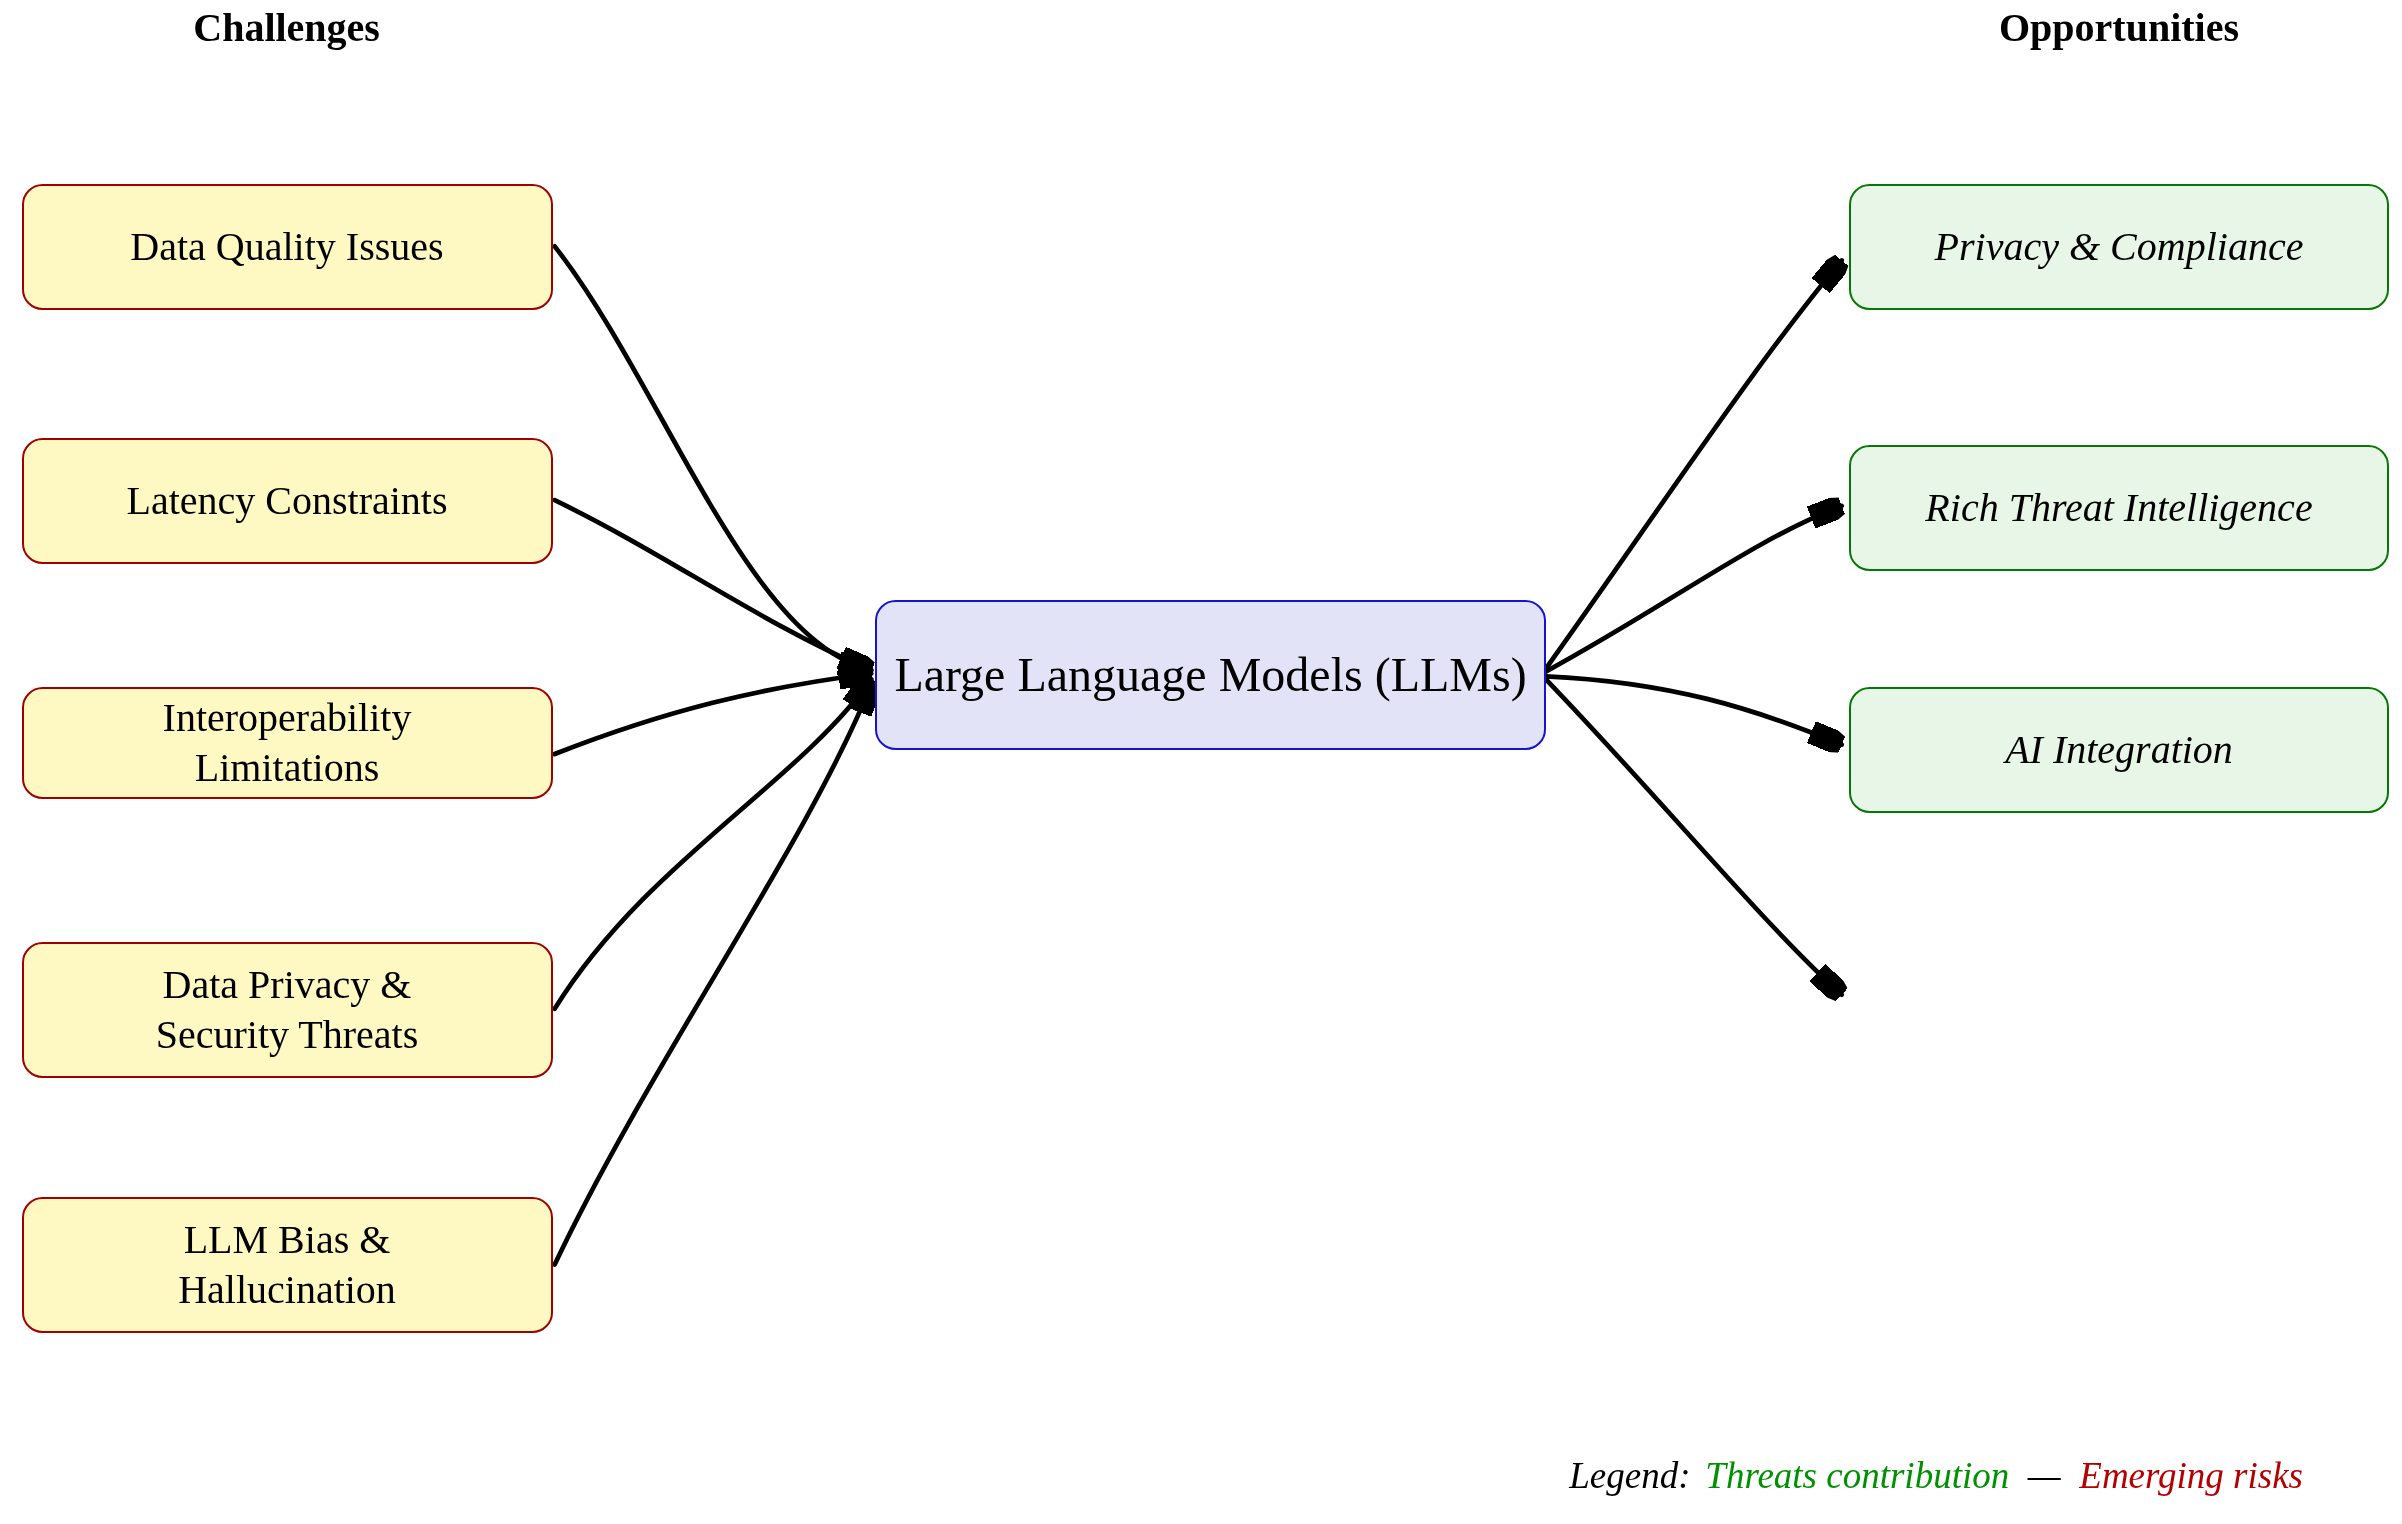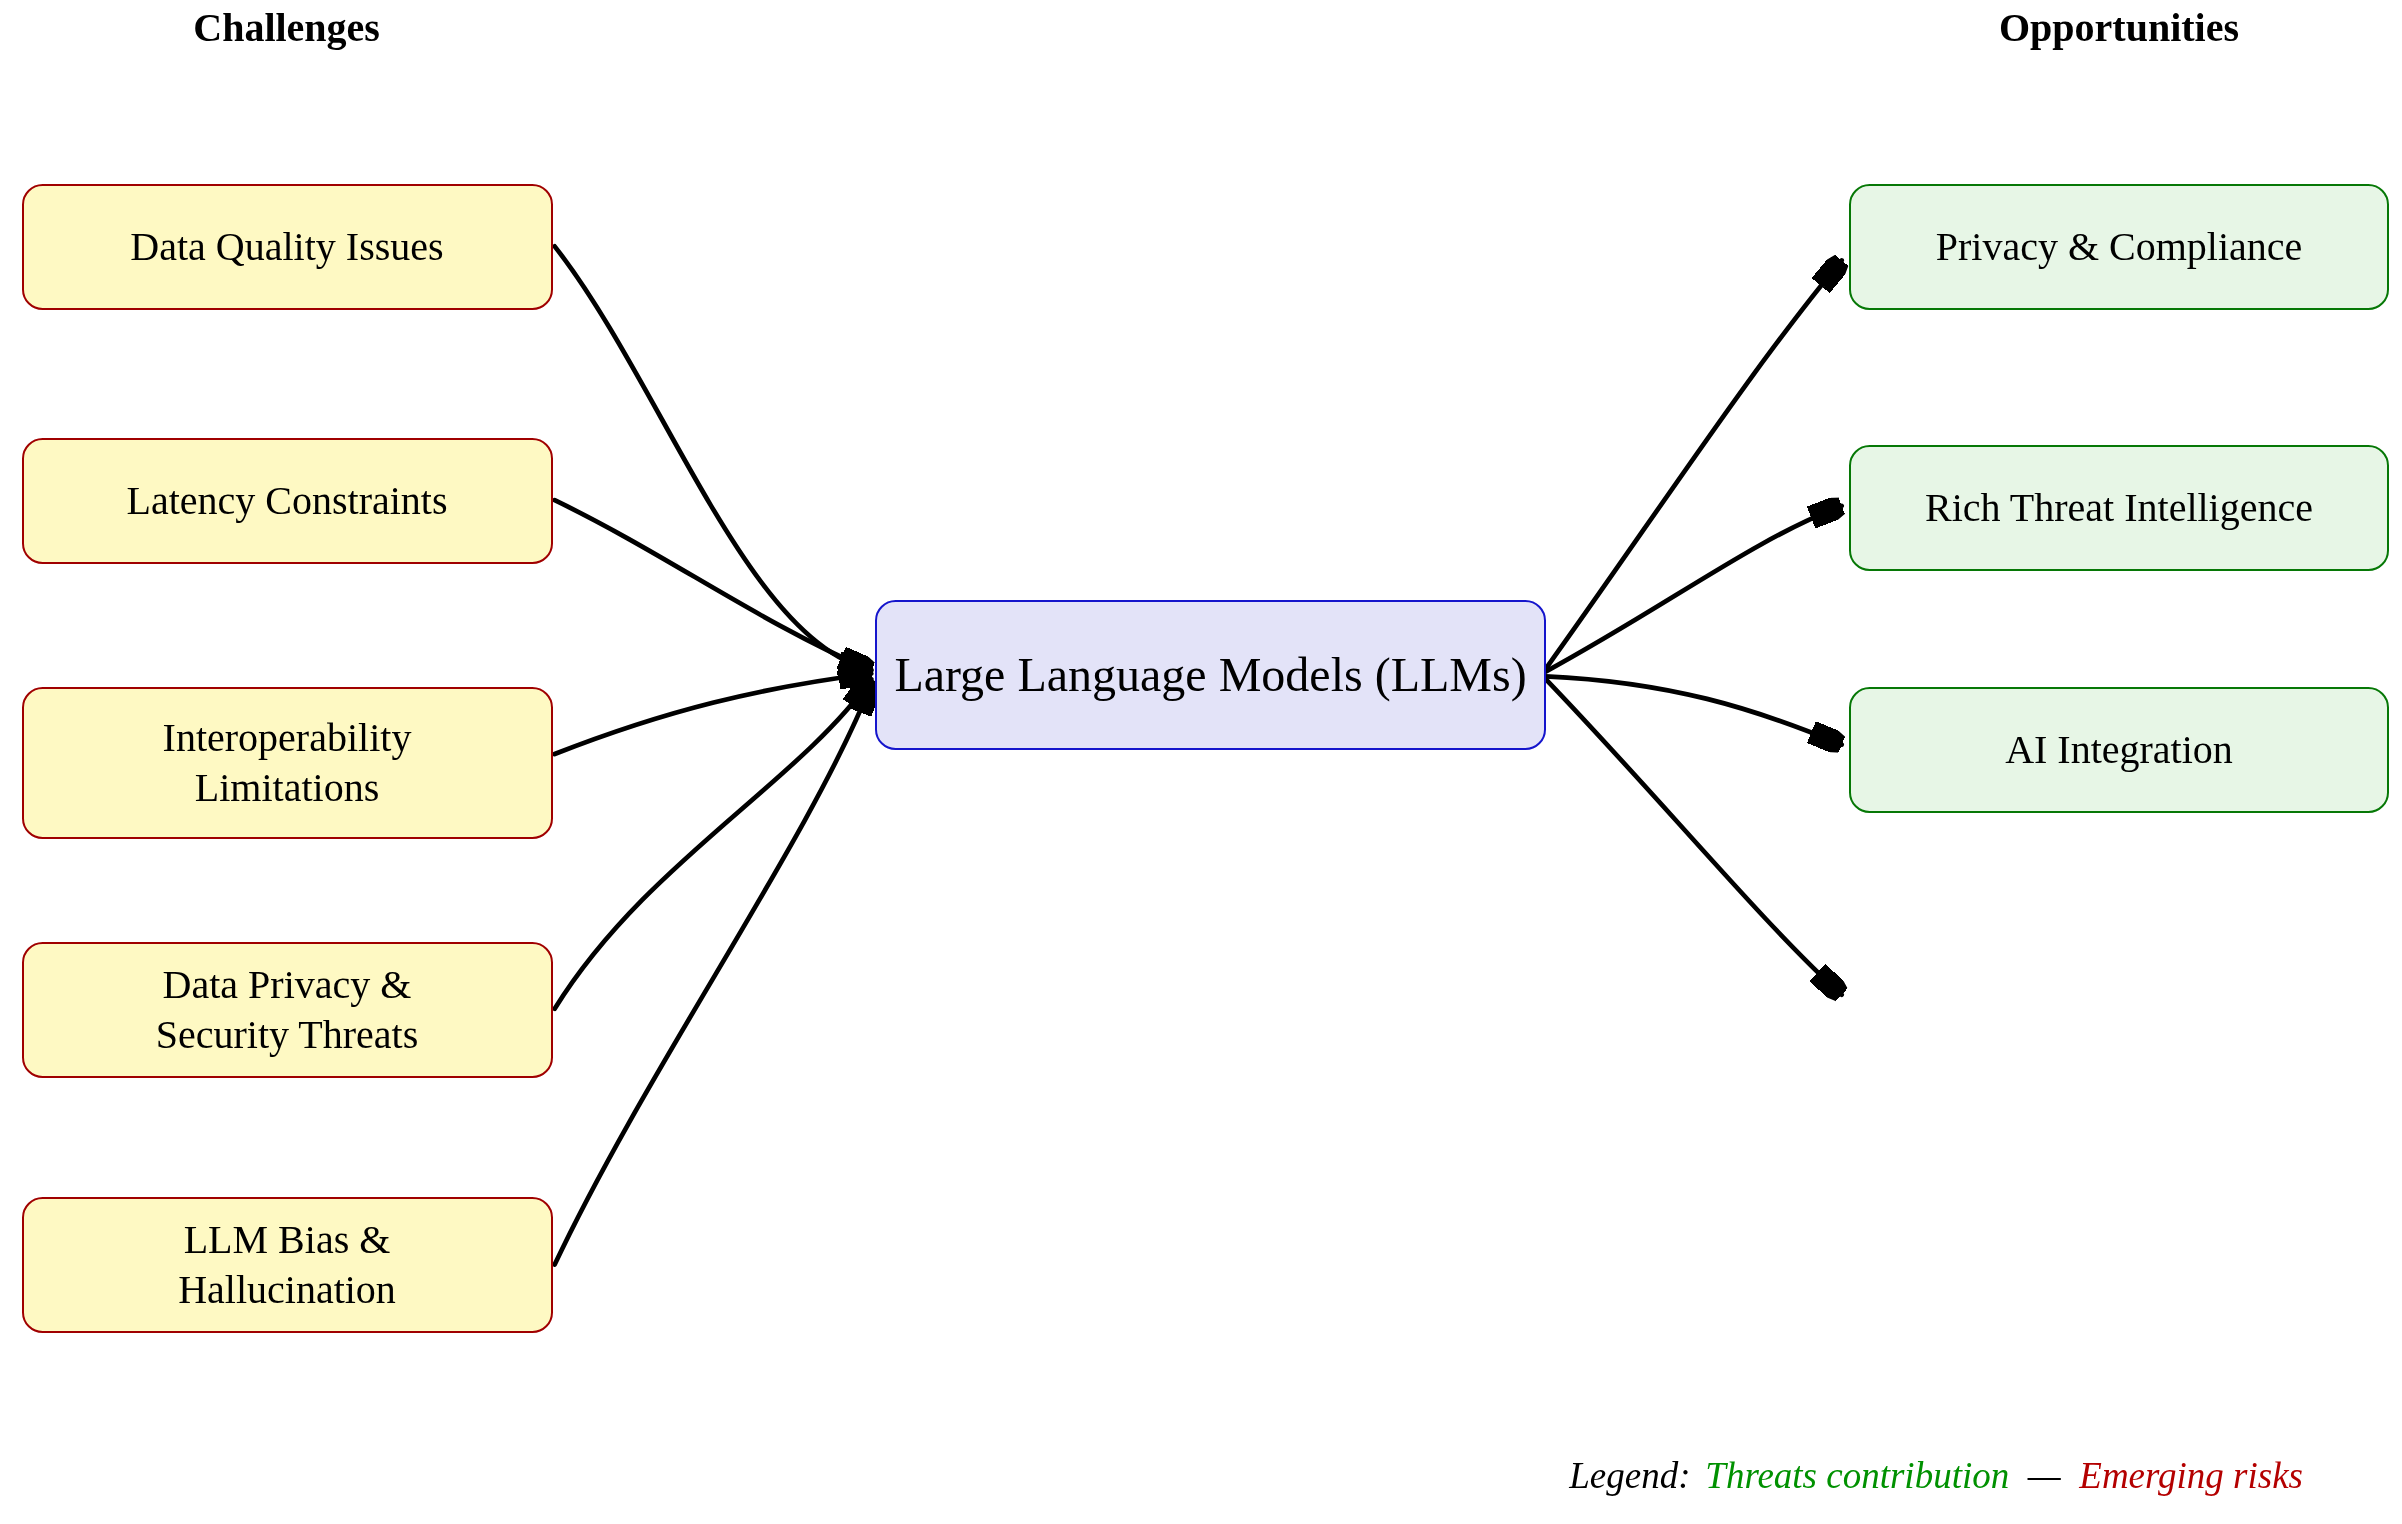--- a/index.html
+++ b/index.html
@@ -59,29 +59,30 @@
     white-space: pre-line;
   }
   .challenge {
     left: 21.5px;
     width: 531px;
     background: #fef9c3;
     border-color: #a00000;
   }
   .c0 { top: 184px;  height: 126px; }
   .c1 { top: 438px;  height: 126px; }
-  .c2 { top: 687px;  height: 152px; }
+  .c2 { top: 687px;  height: 112px; }
   .c3 { top: 942px; height: 136px; }
   .c4 { top: 1197px; height: 136px; }
   .opportunity {
     left: 1849px;
     width: 540px;
     height: 126px;
     background: #e7f6e6;
     border-color: #067806;
+    font-style: italic;
   }
   .o0 { top: 184px; }
   .o1 { top: 445px; }
   .o2 { top: 687px; }
   .o3 { top: 943px; }
   .center-node {
     left: 875px;
     top: 600px;
     width: 671px;
     height: 150px;

